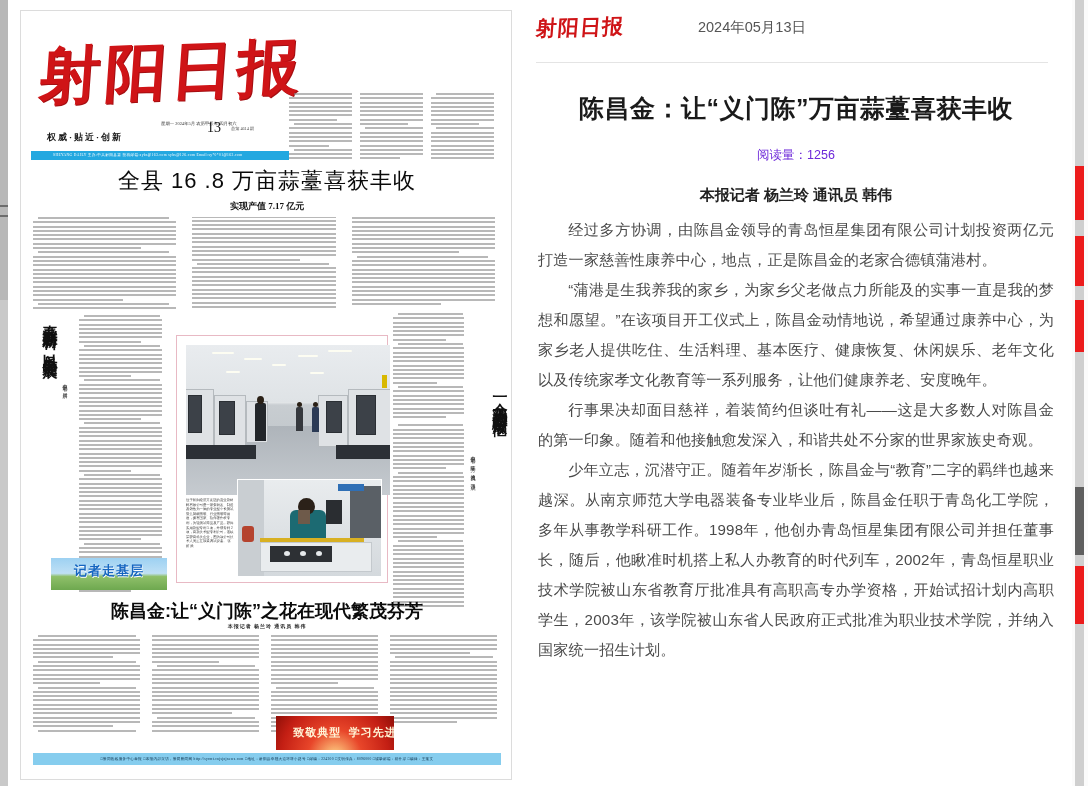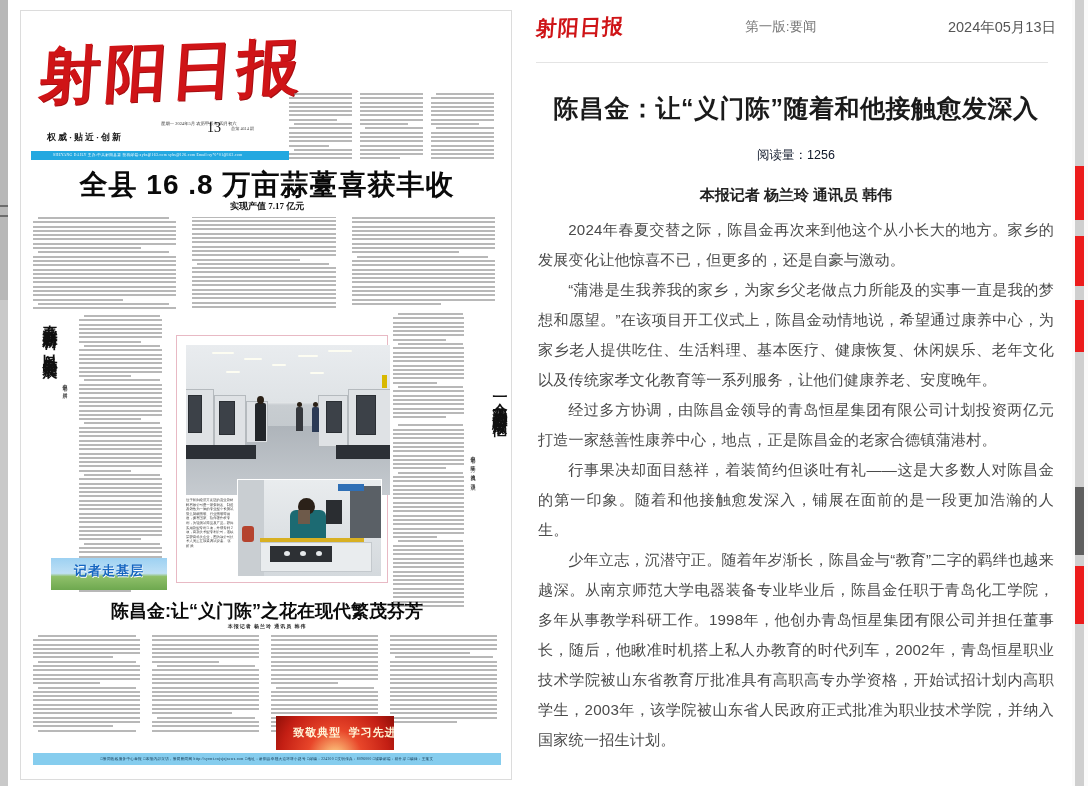--- a/index.html
+++ b/index.html
@@ -80,21 +80,21 @@
     position:absolute; left:10px; top:140px; width:258px; height:9px;
     background:#23a8e0;
     font-size:3.6px; color:#fff; line-height:9px; padding-left:22px; letter-spacing:0.4px;
     white-space:nowrap; overflow:hidden;
   }
 
   
   #main-headline {
     position:absolute; left:0; top:155px; width:492px; text-align:center;
     font-family:"Liberation Sans","DejaVu Sans",sans-serif;
-    font-size:28px; font-weight:bold; color:#0a0a0a; letter-spacing:1px;
+    font-size:22px; font-weight:normal; color:#0a0a0a; letter-spacing:1px;
   }
   #main-subheadline {
     position:absolute; left:0; top:189px; width:492px; text-align:center;
     font-size:9px; font-weight:bold; color:#111;
   }
 
   
   #lead-cols {
     position:absolute; left:12px; top:206px; width:468px; height:92px;
     column-count:3; column-gap:10px;
@@ -233,21 +233,21 @@
     font-family:"Liberation Sans","DejaVu Sans",sans-serif;
   }
   #header-rule { position:absolute; left:14px; top:62px; width:512px; height:1px; background:#e4e4e4; }
 
   #article-title {
     margin:38px 20px 0 20px; text-align:center;
     font-family:"Liberation Sans","DejaVu Sans",sans-serif;
     font-size:25px; font-weight:bold; color:#1a1a1a; letter-spacing:0.5px;
   }
   #article-meta {
-    margin-top:22px; text-align:center; font-size:12.5px; color:#0f172a;
+    margin-top:22px; text-align:center; font-size:12.5px; color:#6d28d9;
     font-family:"Liberation Sans","DejaVu Sans",sans-serif;
   }
   #article-byline {
     margin-top:22px; text-align:center;
     font-size:15px; font-weight:bold; color:#222;
     font-family:"Liberation Sans","DejaVu Sans",sans-serif;
   }
   #article-body { margin:10px 16px 0 16px; }
   .apara {
     font-family:"Liberation Sans","DejaVu Sans",sans-serif;
@@ -711,34 +711,32 @@
         <div id="honor-banner-text">致敬典型 学习先进</div>
       </div>
 
       <div id="footer-bar">□新闻热线服务中心举报  □本报内部采访，新闻新闻网  http://syrmt.cnjsjnjnews.com  □地址：射阳县幸福大道环珠小路号  □邮编：224300  □文明传真：8096000  □诚挚邮箱：稿件部  □编辑：王蓬文</div>
     </div>
   </div>
 
   <div id="article-pane">
     <div id="article-header">
       <div id="article-logo">射阳日报</div>
-      <div id="article-edition">第一版:要闻</div>
       <div id="article-date">2024年05月13日</div>
     </div>
     <div id="header-rule"></div>
 
-    <h1 id="article-title">陈昌金：让“义门陈”随着和他接触愈发深入</h1>
+    <h1 id="article-title">陈昌金：让“义门陈”万亩蒜薹喜获丰收</h1>
     <div id="article-meta">阅读量：1256</div>
     <div id="article-byline">本报记者   杨兰玲   通讯员   韩伟</div>
 
     <div id="article-body">
-      <p class="apara">2024年春夏交替之际，陈昌金再次来到他这个从小长大的地方。家乡的发展变化让他惊喜不已，但更多的，还是自豪与激动。</p>
+      <p class="apara">经过多方协调，由陈昌金领导的青岛恒星集团有限公司计划投资两亿元打造一家慈善性康养中心，地点，正是陈昌金的老家合德镇蒲港村。</p>
       <p class="apara">“蒲港是生我养我的家乡，为家乡父老做点力所能及的实事一直是我的梦想和愿望。”在该项目开工仪式上，陈昌金动情地说，希望通过康养中心，为家乡老人提供吃住、生活料理、基本医疗、健康恢复、休闲娱乐、老年文化以及传统家孝文化教育等一系列服务，让他们健康养老、安度晚年。</p>
-      <p class="apara">经过多方协调，由陈昌金领导的青岛恒星集团有限公司计划投资两亿元打造一家慈善性康养中心，地点，正是陈昌金的老家合德镇蒲港村。</p>
-      <p class="apara">行事果决却面目慈祥，着装简约但谈吐有礼——这是大多数人对陈昌金的第一印象。随着和他接触愈发深入，铺展在面前的是一段更加浩瀚的人生。</p>
+      <p class="apara">行事果决却面目慈祥，着装简约但谈吐有礼——这是大多数人对陈昌金的第一印象。随着和他接触愈发深入，和谐共处不分家的世界家族史奇观。</p>
       <p class="apara">少年立志，沉潜守正。随着年岁渐长，陈昌金与“教育”二字的羁绊也越来越深。从南京师范大学电器装备专业毕业后，陈昌金任职于青岛化工学院，多年从事教学科研工作。1998年，他创办青岛恒星集团有限公司并担任董事长，随后，他瞅准时机搭上私人办教育的时代列车，2002年，青岛恒星职业技术学院被山东省教育厅批准具有高职高专办学资格，开始试招计划内高职学生，2003年，该学院被山东省人民政府正式批准为职业技术学院，并纳入国家统一招生计划。</p>
 
     </div>
   </div>
 
   <div id="right-scroll">
     <div id="rs-track"></div>
     <div class="rs-mark" style="top:166px; height:54px;"></div>
     <div class="rs-mark" style="top:236px; height:50px;"></div>
     <div class="rs-mark" style="top:300px; height:52px;"></div>

